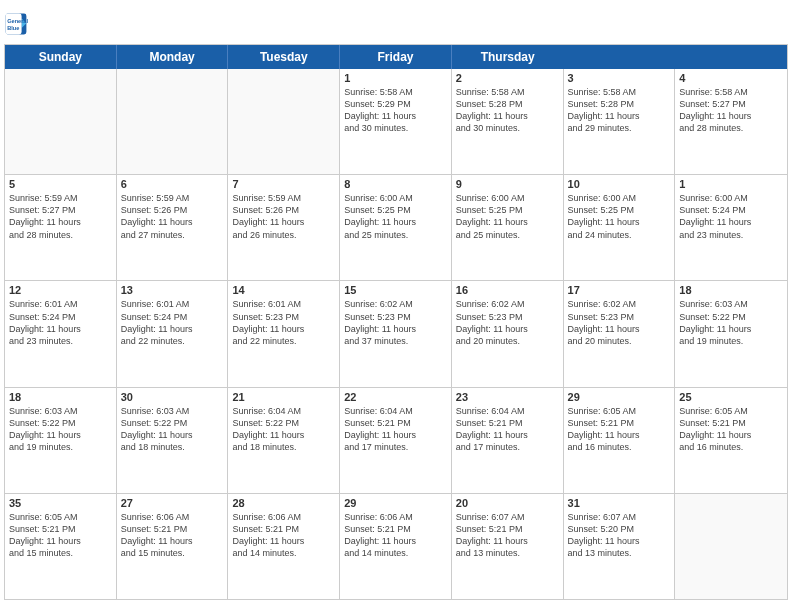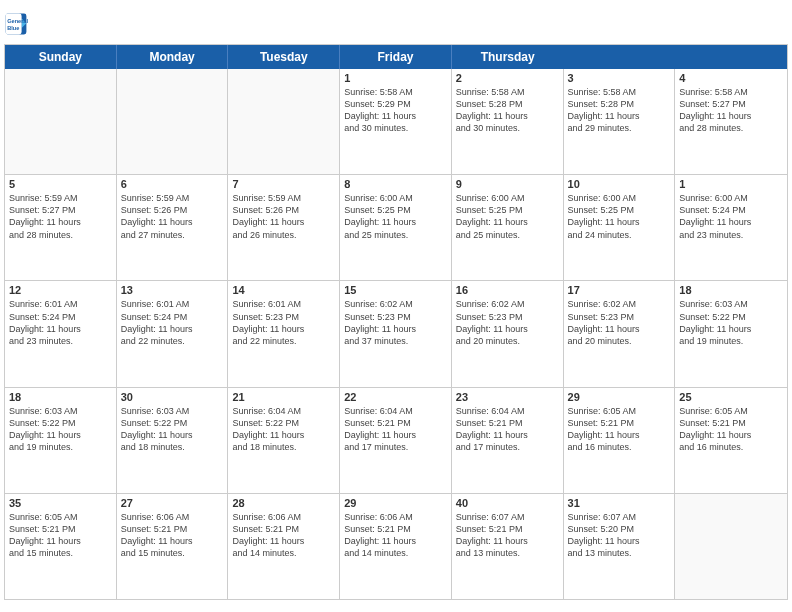--- a/index.html
+++ b/index.html
@@ -341,21 +341,21 @@
             <div class="cell-line">and 14 minutes.</div>
           </div>
           <div class="cal-cell">
             <div class="day-num">29</div>
             <div class="cell-line">Sunrise: 6:06 AM</div>
             <div class="cell-line">Sunset: 5:21 PM</div>
             <div class="cell-line">Daylight: 11 hours</div>
             <div class="cell-line">and 14 minutes.</div>
           </div>
           <div class="cal-cell">
-            <div class="day-num">40</div>
+            <div class="day-num">20</div>
             <div class="cell-line">Sunrise: 6:07 AM</div>
             <div class="cell-line">Sunset: 5:21 PM</div>
             <div class="cell-line">Daylight: 11 hours</div>
             <div class="cell-line">and 13 minutes.</div>
           </div>
           <div class="cal-cell">
             <div class="day-num">31</div>
             <div class="cell-line">Sunrise: 6:07 AM</div>
             <div class="cell-line">Sunset: 5:20 PM</div>
             <div class="cell-line">Daylight: 11 hours</div>

